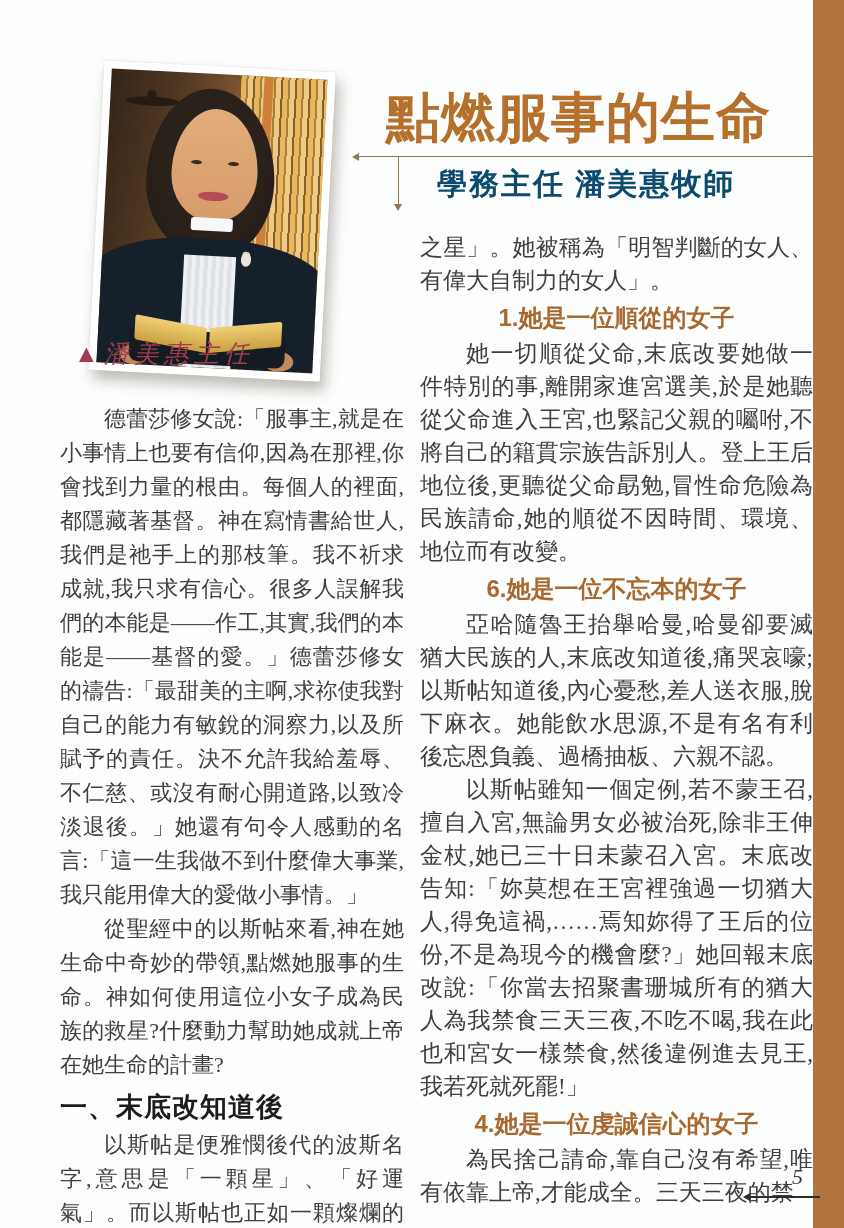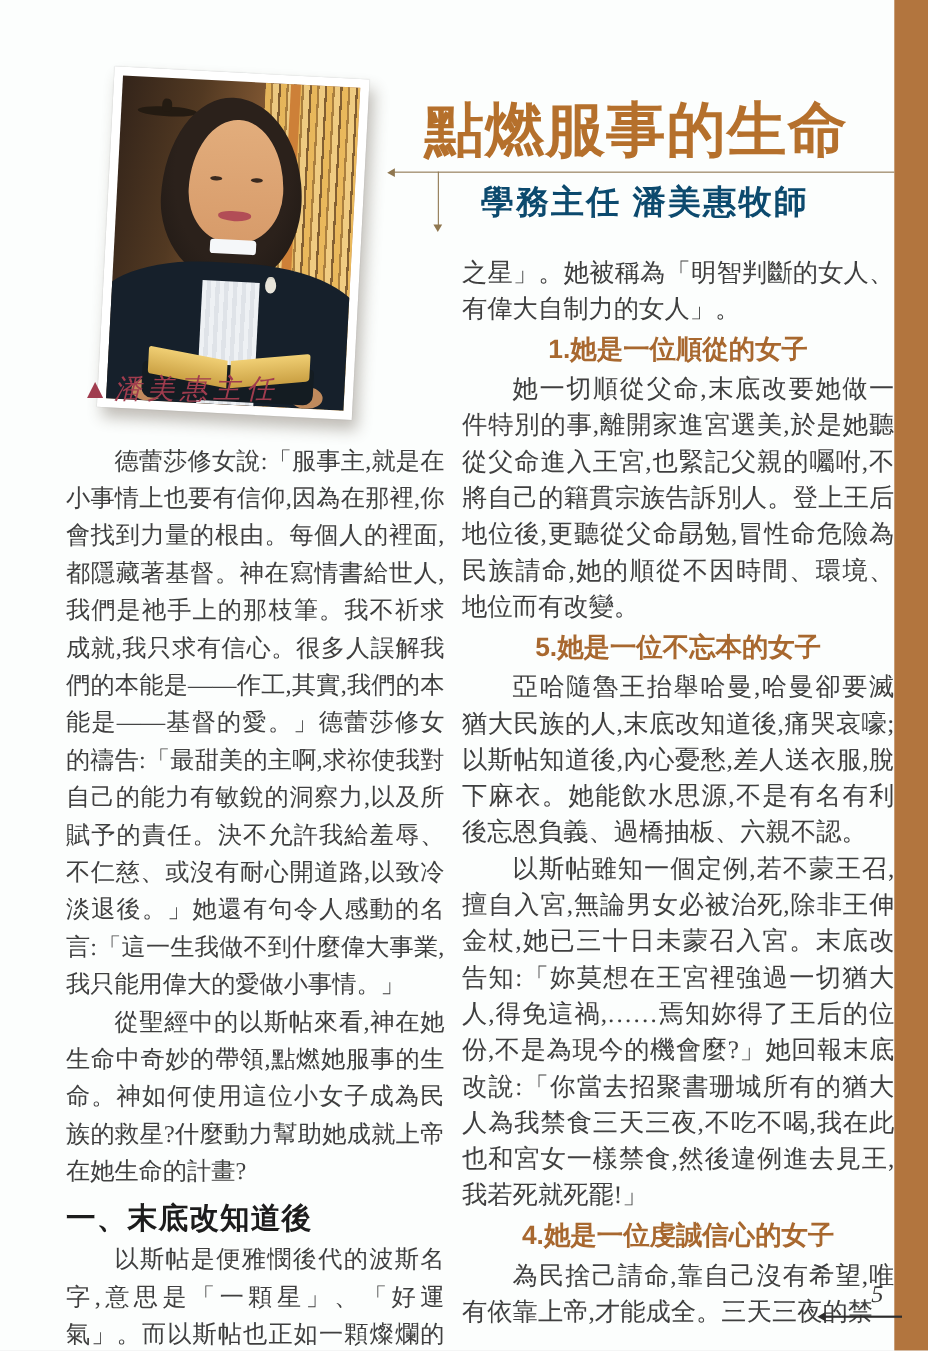--- a/index.html
+++ b/index.html
@@ -165,21 +165,21 @@
     <p class="body-p indent">德蕾莎修女說:「服事主,就是在小事情上也要有信仰,因為在那裡,你會找到力量的根由。每個人的裡面,都隱藏著基督。神在寫情書給世人,我們是祂手上的那枝筆。我不祈求成就,我只求有信心。很多人誤解我們的本能是——作工,其實,我們的本能是——基督的愛。」德蕾莎修女的禱告:「最甜美的主啊,求祢使我對自己的能力有敏銳的洞察力,以及所賦予的責任。決不允許我給羞辱、不仁慈、或沒有耐心開道路,以致冷淡退後。」她還有句令人感動的名言:「這一生我做不到什麼偉大事業,我只能用偉大的愛做小事情。」</p>
     <p class="body-p indent">從聖經中的以斯帖來看,神在她生命中奇妙的帶領,點燃她服事的生命。神如何使用這位小女子成為民族的救星?什麼動力幫助她成就上帝在她生命的計畫?</p>
     <h3 class="section-heading">一、末底改知道後</h3>
     <p class="body-p indent">以斯帖是便雅憫後代的波斯名字,意思是「一顆星」、「好運氣」。而以斯帖也正如一顆燦爛的明星,不僅自救,也救了她所有的族人。她是「希望之星」、「卓越</p>
   </div>
 
   <div class="col right-col">
     <p class="body-p">之星」。她被稱為「明智判斷的女人、有偉大自制力的女人」。</p>
     <h4 class="sub-heading">1.她是一位順從的女子</h4>
     <p class="body-p indent">她一切順從父命,末底改要她做一件特別的事,離開家進宮選美,於是她聽從父命進入王宮,也緊記父親的囑咐,不將自己的籍貫宗族告訴別人。登上王后地位後,更聽從父命勗勉,冒性命危險為民族請命,她的順從不因時間、環境、地位而有改變。</p>
-    <h4 class="sub-heading">5.她是一位不忘本的女子</h4>
+    <h4 class="sub-heading">6.她是一位不忘本的女子</h4>
     <p class="body-p indent">亞哈隨魯王抬舉哈曼,哈曼卻要滅猶大民族的人,末底改知道後,痛哭哀嚎;以斯帖知道後,內心憂愁,差人送衣服,脫下麻衣。她能飲水思源,不是有名有利後忘恩負義、過橋抽板、六親不認。</p>
     <p class="body-p indent">以斯帖雖知一個定例,若不蒙王召,擅自入宮,無論男女必被治死,除非王伸金杖,她已三十日未蒙召入宮。末底改告知:「妳莫想在王宮裡強過一切猶大人,得免這禍,……焉知妳得了王后的位份,不是為現今的機會麼?」她回報末底改說:「你當去招聚書珊城所有的猶大人為我禁食三天三夜,不吃不喝,我在此也和宮女一樣禁食,然後違例進去見王,我若死就死罷!」</p>
     <h4 class="sub-heading">4.她是一位虔誠信心的女子</h4>
     <p class="body-p indent">為民捨己請命,靠自己沒有希望,唯有依靠上帝,才能成全。三天三夜的禁</p>
   </div>
 
   <div class="page-num">5</div>
   <div class="pageno-line"></div>
   <div class="pageno-arrow"></div>
 

